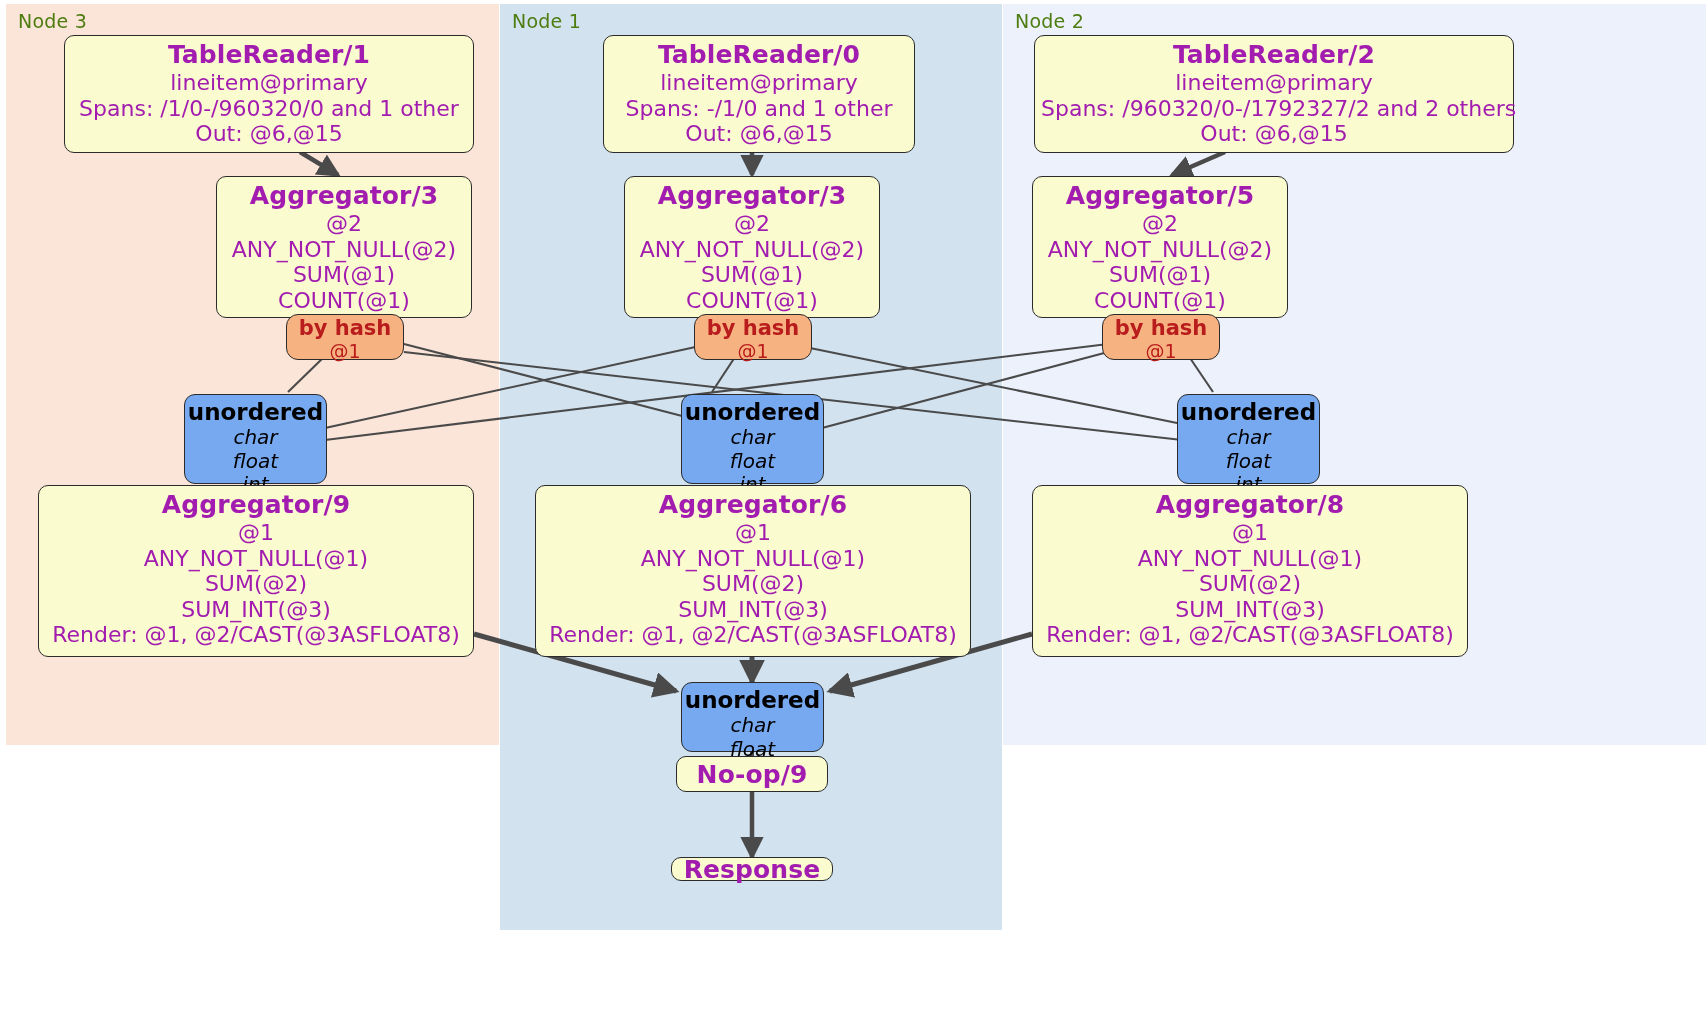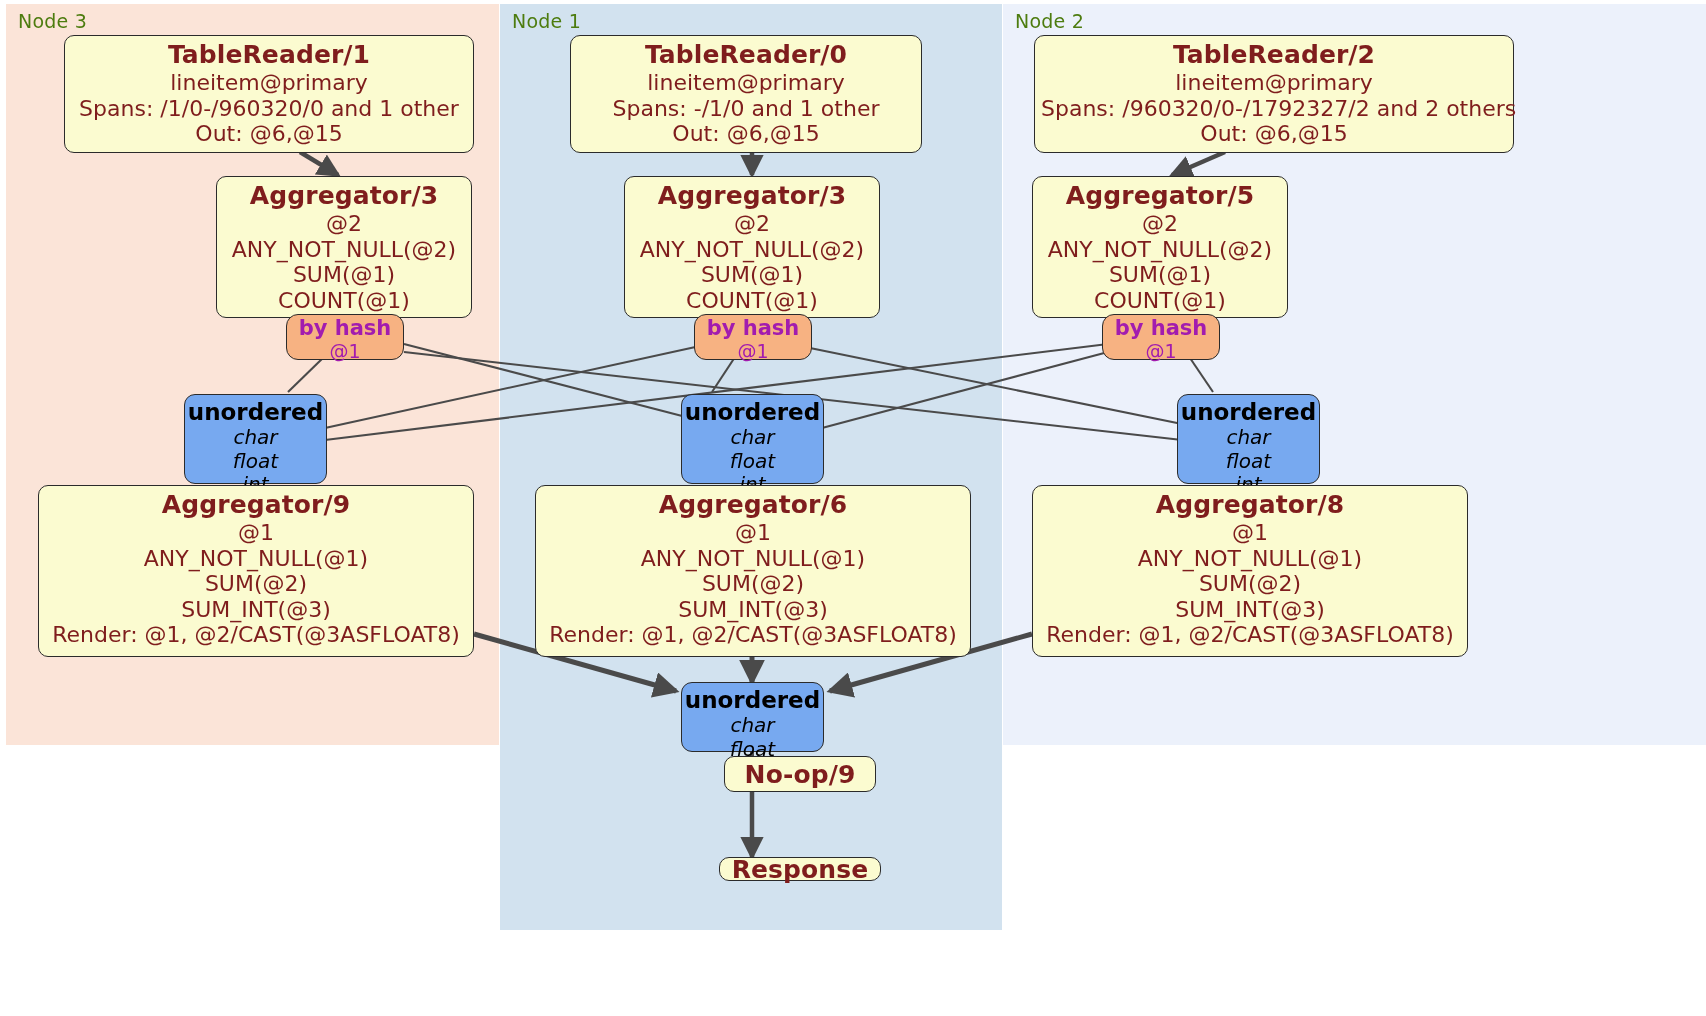--- a/index.html
+++ b/index.html
@@ -40,55 +40,54 @@
     pointer-events: none;
   }
   
   .proc {
     position: absolute;
     box-sizing: border-box;
     background: #fbfbd0;
     border: 1.6px solid #2b2b2b;
     border-radius: 10px;
     text-align: center;
-    color: #7f1d1d;
+    color: #a21caf;
     padding: 4px 6px 6px 6px;
     line-height: 1.16;
   }
   .proc .ttl {
     font-weight: bold;
     font-size: 25px;
     letter-spacing: 0.1px;
     display: block;
     margin-bottom: 1px;
   }
   .proc .ln {
     display: block;
     font-size: 22px;
     white-space: nowrap;
   }
   .proc.compact {
     padding: 3px 14px;
     display: flex;
     align-items: center;
     justify-content: center;
-    margin-left: 48px;
   }
   .proc.compact .ttl {
     margin-bottom: 0;
   }
   
   .router {
     position: absolute;
     box-sizing: border-box;
     background: #f7b282;
     border: 1.6px solid #2b2b2b;
     border-radius: 12px;
     text-align: center;
-    color: #a21caf;
+    color: #b91c1c;
     padding: 2px 0 3px 0;
     line-height: 1.12;
   }
   .router .rt {
     display: block;
     font-weight: bold;
     font-size: 21px;
   }
   .router .rl {
     display: block;
@@ -184,21 +183,21 @@
     </g>
   </svg>
 
   <div class="proc" style="left:64px; top:35px; width:410px; height:118px;">
     <span class="ttl">TableReader/1</span>
     <span class="ln">lineitem@primary</span>
     <span class="ln">Spans: /1/0-/960320/0 and 1 other</span>
     <span class="ln">Out: @6,@15</span>
   </div>
 
-  <div class="proc" style="left:570px; top:35px; width:352px; height:118px;">
+  <div class="proc" style="left:603px; top:35px; width:312px; height:118px;">
     <span class="ttl">TableReader/0</span>
     <span class="ln">lineitem@primary</span>
     <span class="ln">Spans: -/1/0 and 1 other</span>
     <span class="ln">Out: @6,@15</span>
   </div>
 
   <div class="proc" style="left:1034px; top:35px; width:480px; height:118px;">
     <span class="ttl">TableReader/2</span>
     <span class="ln">lineitem@primary</span>
     <span class="ln">Spans: /960320/0-/1792327/2 and 2 others</span>

